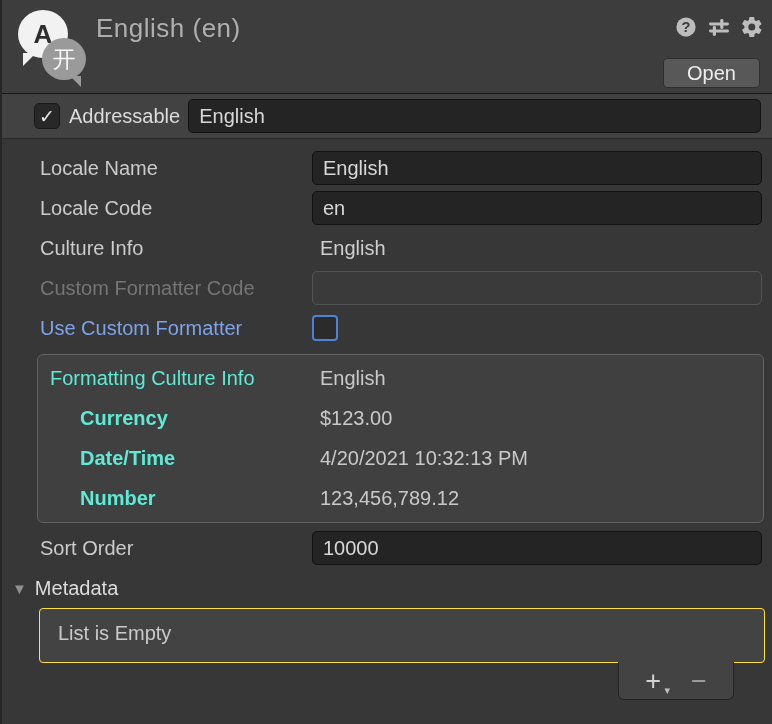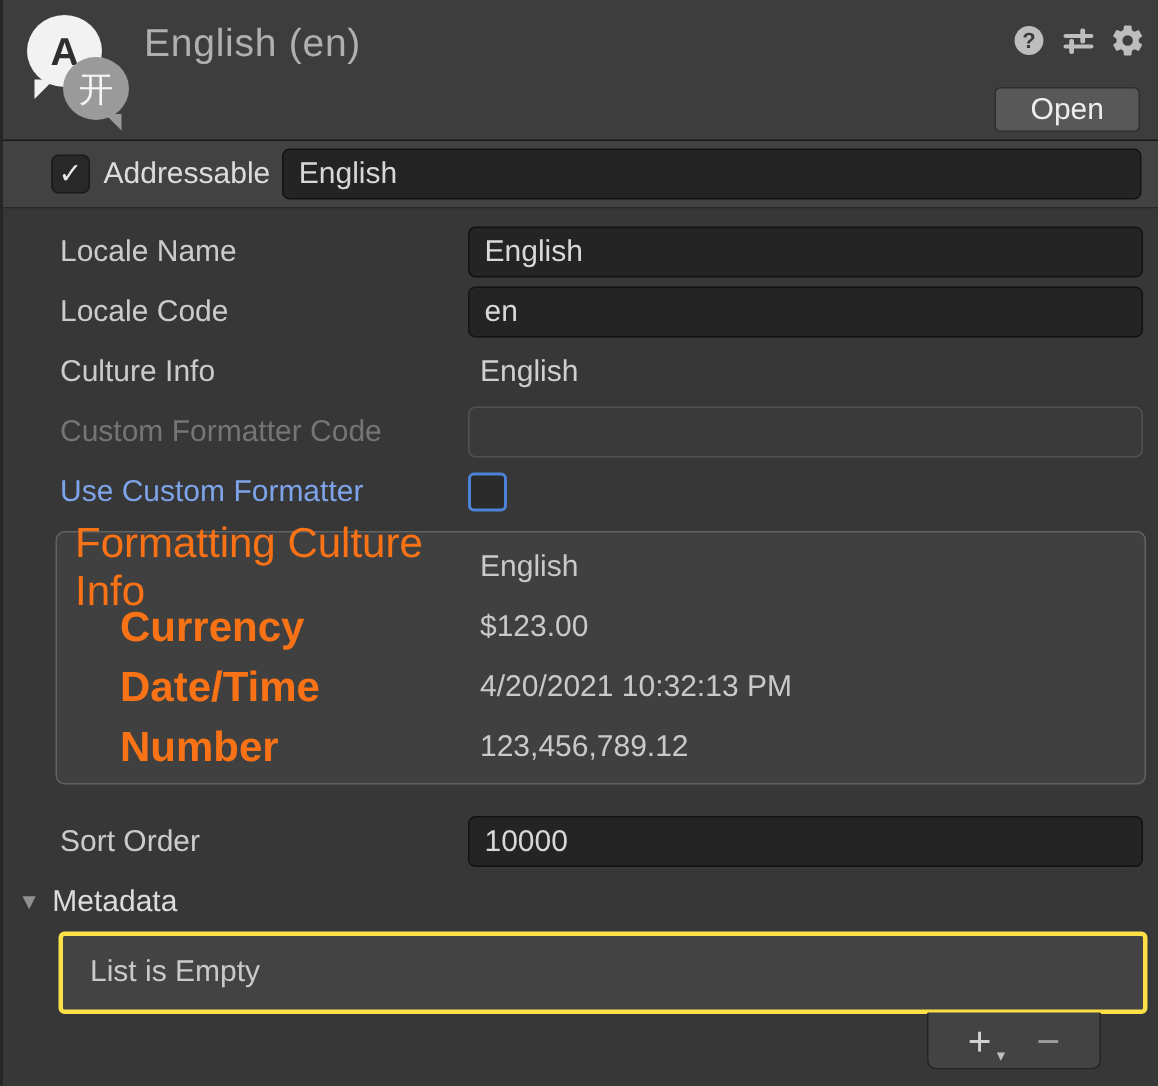--- a/index.html
+++ b/index.html
@@ -120,35 +120,35 @@
   
   .format-box {
     margin: 6px 0 0 35px;
     width: 727px;
     background: #404040;
     border: 1px solid #626262;
     border-radius: 6px;
     padding: 3px 0 4px 0;
   }
   .fb-row { display: flex; align-items: center; height: 40px; padding-left: 12px; }
-  .fb-label { width: 270px; flex-shrink: 0; font-size: 28px; color: #f97316; }
+  .fb-label { width: 270px; flex-shrink: 0; font-size: 20px; color: #5eead4; }
   .fb-label.indent { padding-left: 30px; font-weight: bold; }
   .fb-value { font-size: 20px; color: #C9C9C9; }
 
-  .sort-row { margin-top: 18px; }
+  .sort-row { margin-top: 5px; }
 
   
   .meta-row { display: flex; align-items: center; height: 40px; padding-left: 10px; cursor: pointer; }
   .foldout-tri { font-size: 15px; color: #909090; margin-right: 8px; }
   .meta-label { font-size: 20px; color: #DCDCDC; }
   .list-box {
     margin-left: 37px;
     width: 726px; height: 55px;
     background: #434343;
-    border: 3px solid #fde047;
+    border: 1px solid #fde047;
     border-radius: 4px;
     padding: 13px 0 0 18px;
     font-size: 20px; color: #C9C9C9;
   }
   .list-footer {
     margin: -1px 28px 0 auto;
     width: 116px; height: 38px;
     background: #434343;
     border: 1px solid #242424;
     border-top: none;

